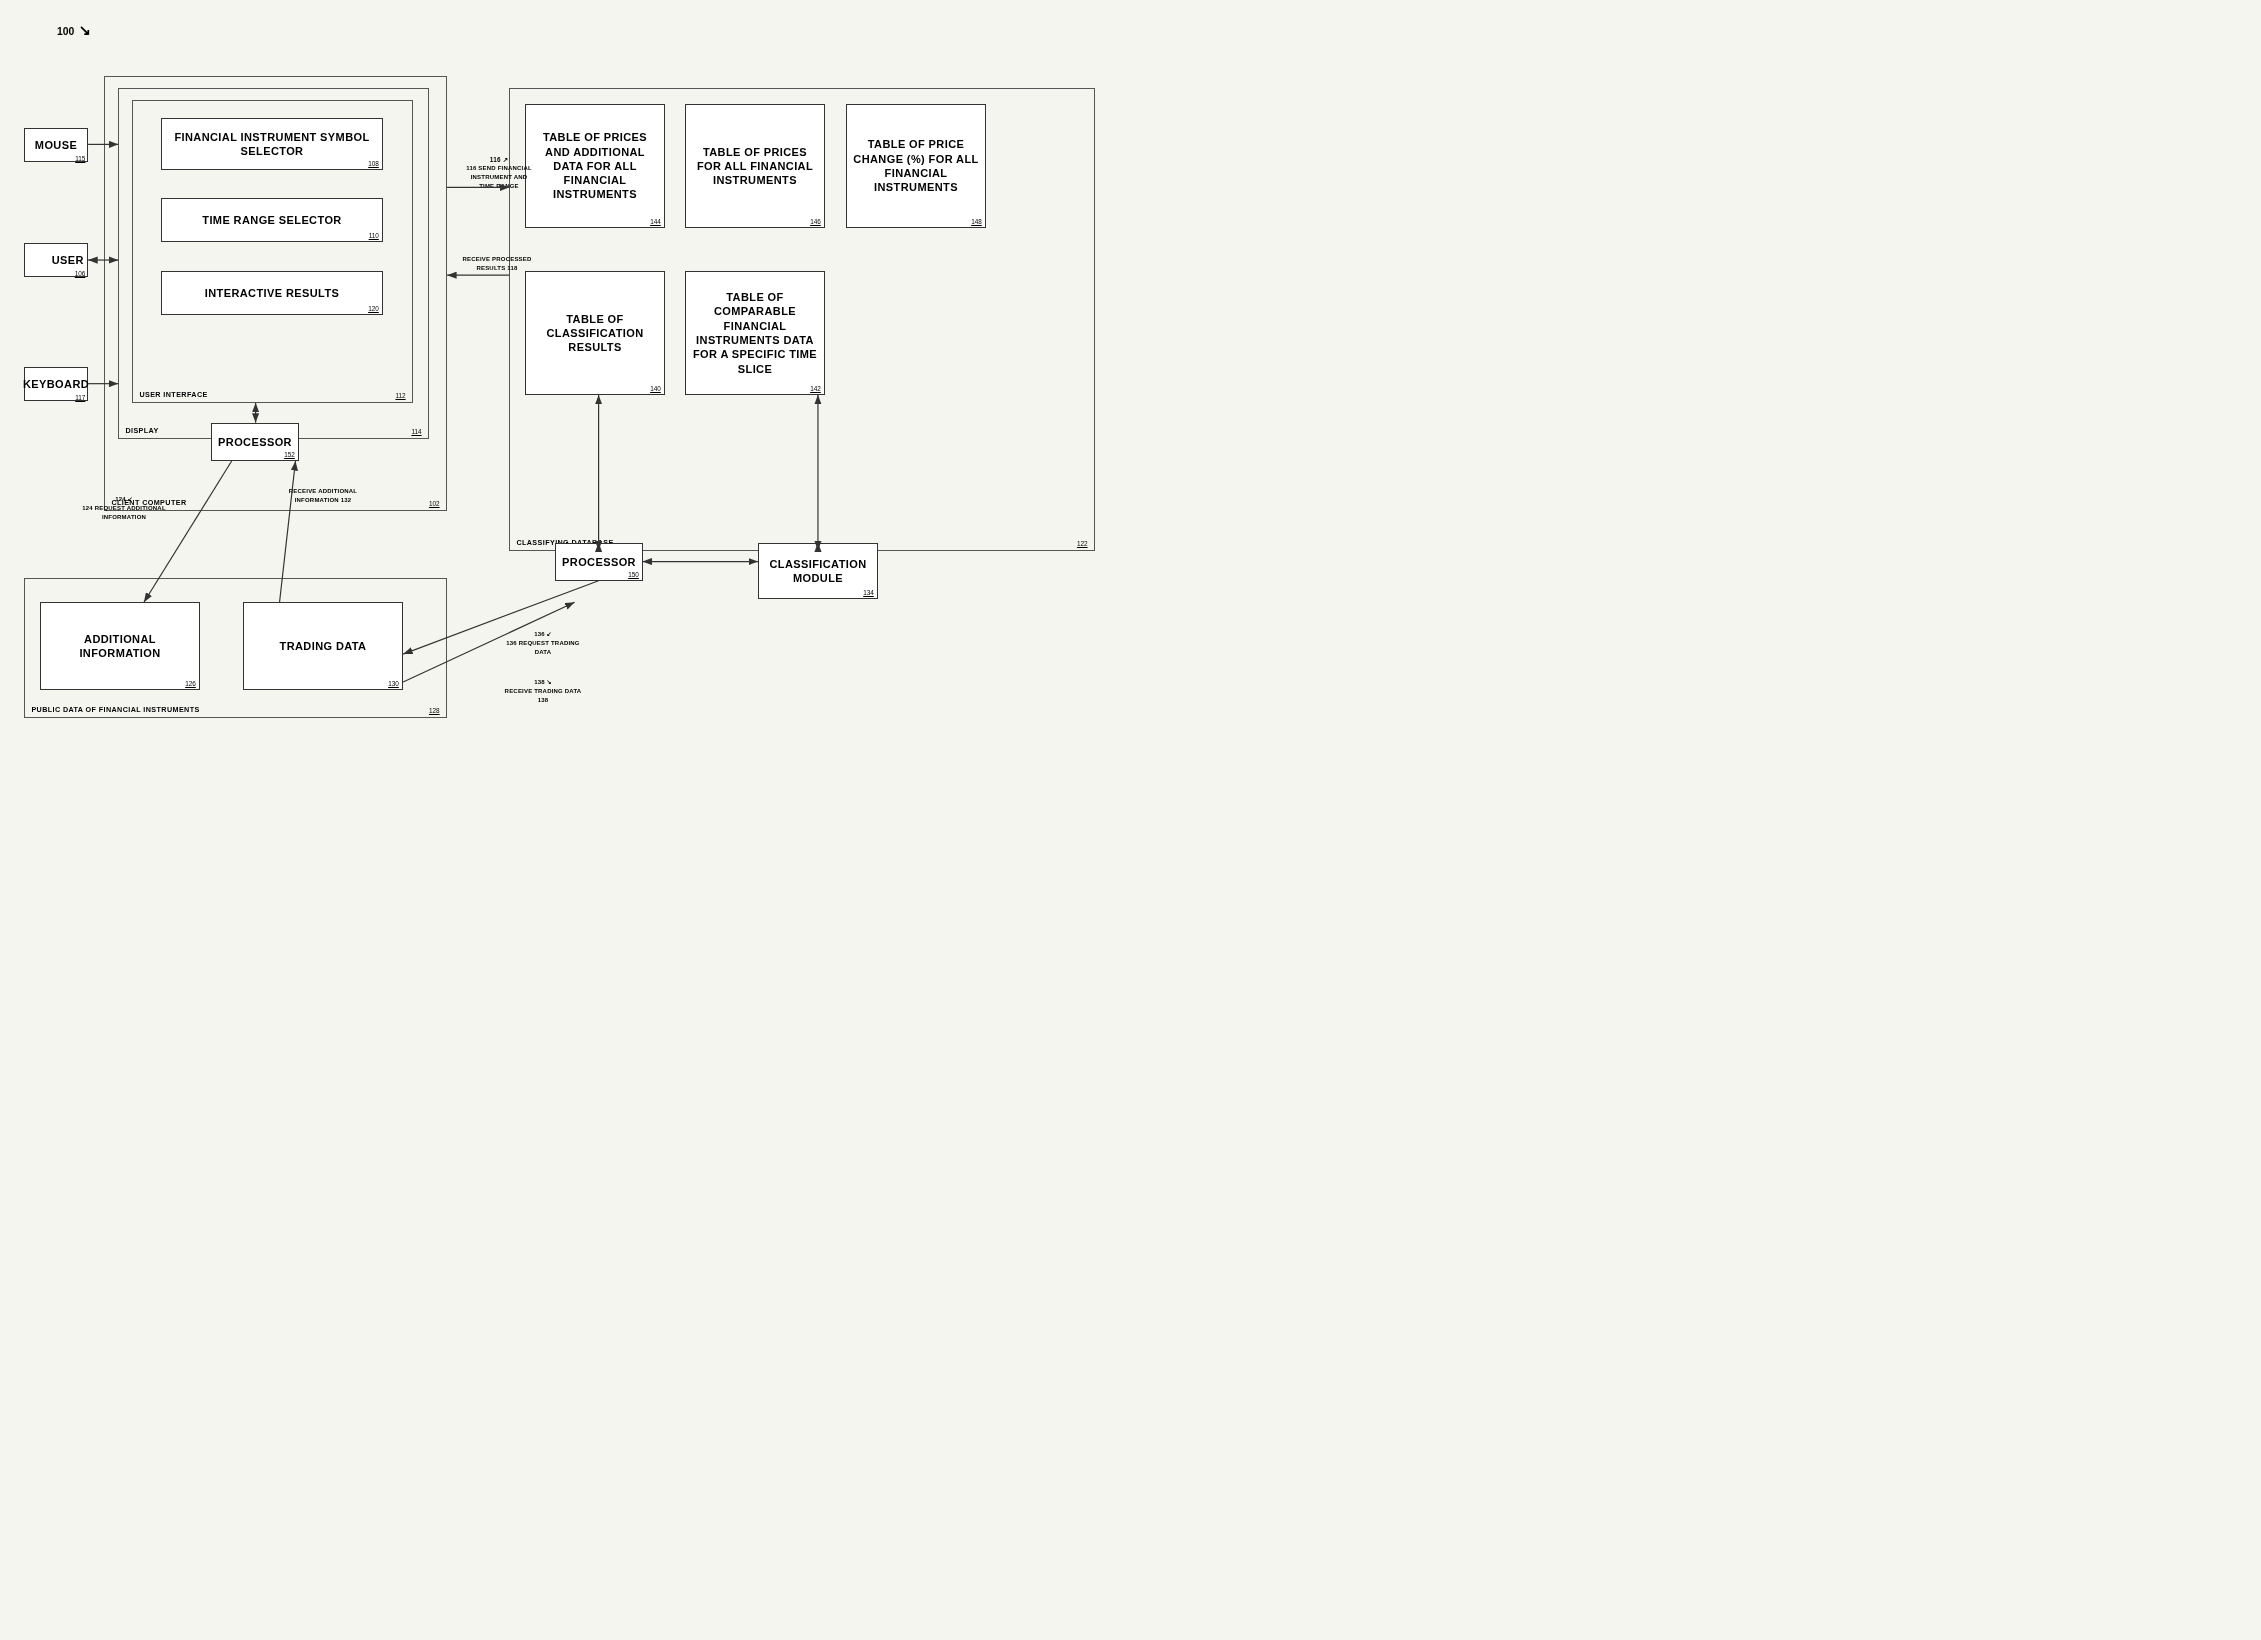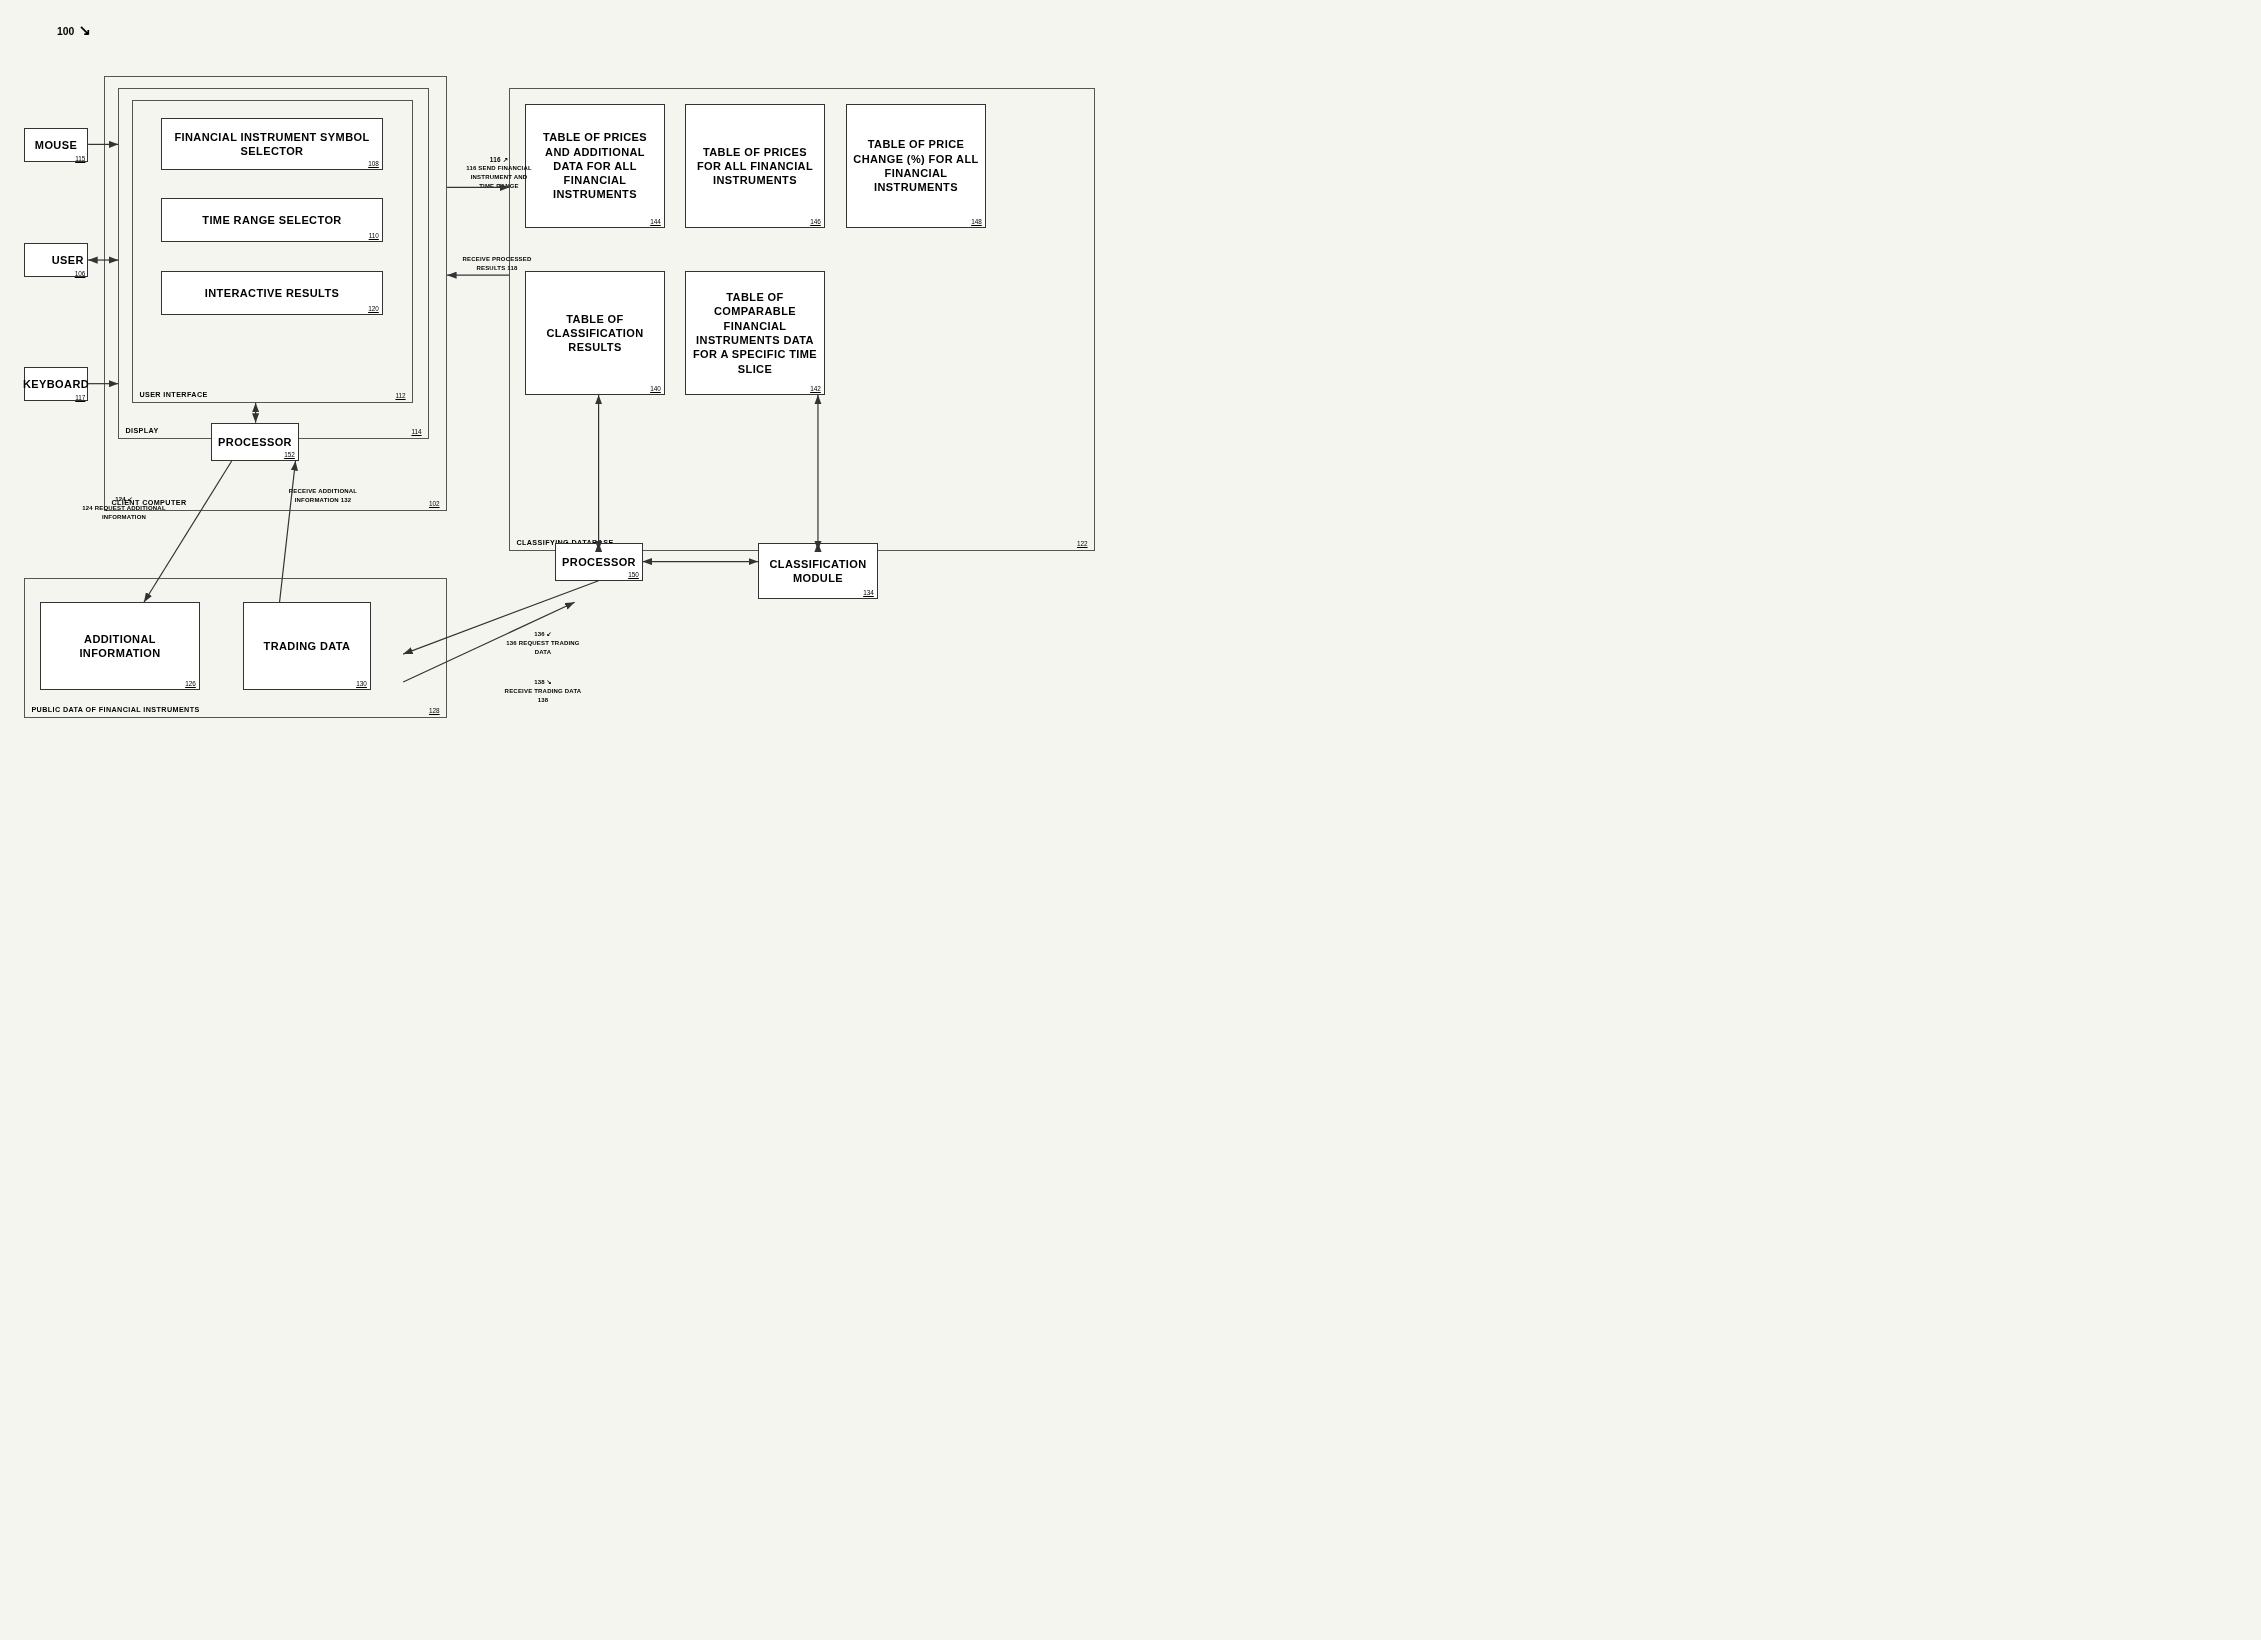--- a/index.html
+++ b/index.html
@@ -142,21 +142,21 @@
   <div class="outer-box" style="position:absolute; left:24px; top:578px; width:423px; height:140px;">
     <span class="outer-label" style="bottom:3.2px; left:6.4px;">PUBLIC DATA OF FINANCIAL INSTRUMENTS</span>
     <span style="position:absolute; bottom:3.2px; right:6.4px; font-size:6.4px; text-decoration:underline;">128</span>
   </div>
 
   <div class="box" style="left:40px; top:602px; width:160px; height:88px;">
     <span class="box-label">ADDITIONAL INFORMATION</span>
     <span class="ref-num" style="bottom:1.6px; right:3.2px;">126</span>
   </div>
 
-  <div class="box" style="left:243px; top:602px; width:128px; height:88px;">
+  <div class="box" style="left:243px; top:602px; width:160px; height:88px;">
     <span class="box-label">TRADING DATA</span>
     <span class="ref-num" style="bottom:1.6px; right:3.2px;">130</span>
   </div>
 
 
   <div class="outer-box" style="position:absolute; left:509px; top:88px; width:586px; height:463px;">
     <span class="outer-label" style="bottom:3.2px; left:6.4px;">CLASSIFYING DATABASE</span>
     <span style="position:absolute; bottom:3.2px; right:6.4px; font-size:6.4px; text-decoration:underline;">122</span>
   </div>
 

